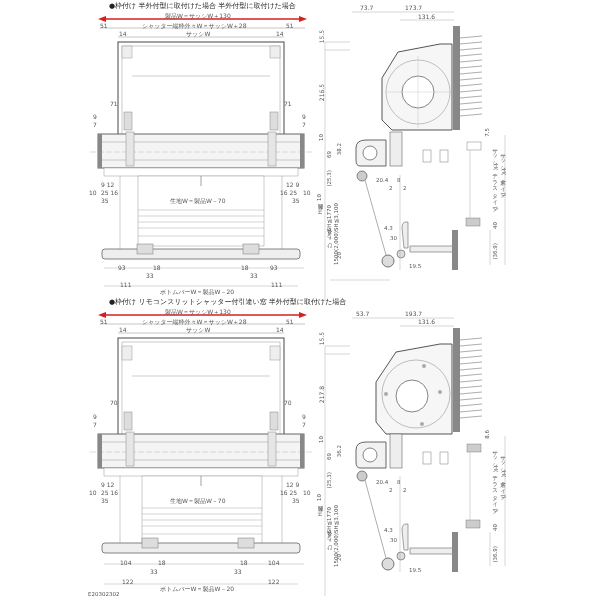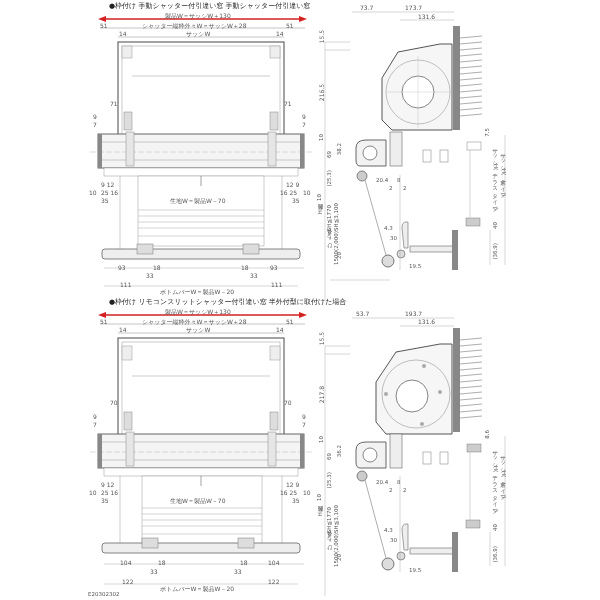--- a/index.html
+++ b/index.html
@@ -109,21 +109,21 @@
     <rect x="466" y="218" width="14" height="8" fill="#ccc" stroke="#666" stroke-width="0.4"></rect>
     <line x1="400" y1="175" x2="400" y2="270" stroke="#999" stroke-width="0.4"></line>
     <line x1="470" y1="150" x2="470" y2="218" stroke="#999" stroke-width="0.4"></line>
     <rect x="423" y="150" width="8" height="12" fill="none" stroke="#777" stroke-width="0.5"></rect>
     <rect x="440" y="150" width="8" height="12" fill="none" stroke="#777" stroke-width="0.5"></rect>
     <line x1="505" y1="135" x2="505" y2="265" stroke="#999" stroke-width="0.4"></line>
     <line x1="490" y1="230" x2="490" y2="265" stroke="#999" stroke-width="0.4"></line>
     <line x1="330" y1="280" x2="390" y2="280" stroke="#999" stroke-width="0.4"></line>
   </svg>
 
-  <div class="t title" style="left:109px;top:3px;">●枠付け 手動シャッター付引違い窓 手動シャッター付引違い窓</div>
+  <div class="t title" style="left:109px;top:3px;">●枠付け 半外付型に取付けた場合 半外付型に取付けた場合</div>
   <div class="t s6" style="left:165px;top:13px;">製品W＝サッシW＋130</div>
   <div class="t s6" style="left:100px;top:23px;">51</div>
   <div class="t s6" style="left:142px;top:23px;">シャッター縦枠外々W＝サッシW＋28</div>
   <div class="t s6" style="left:286px;top:23px;">51</div>
   <div class="t s6" style="left:119px;top:31px;">14</div>
   <div class="t s6" style="left:186px;top:31px;">サッシW</div>
   <div class="t s6" style="left:276px;top:31px;">14</div>
   <div class="t s6" style="left:110px;top:101px;">71</div>
   <div class="t s6" style="left:284px;top:101px;">71</div>
   <div class="t s6" style="left:93px;top:114px;">9</div>

